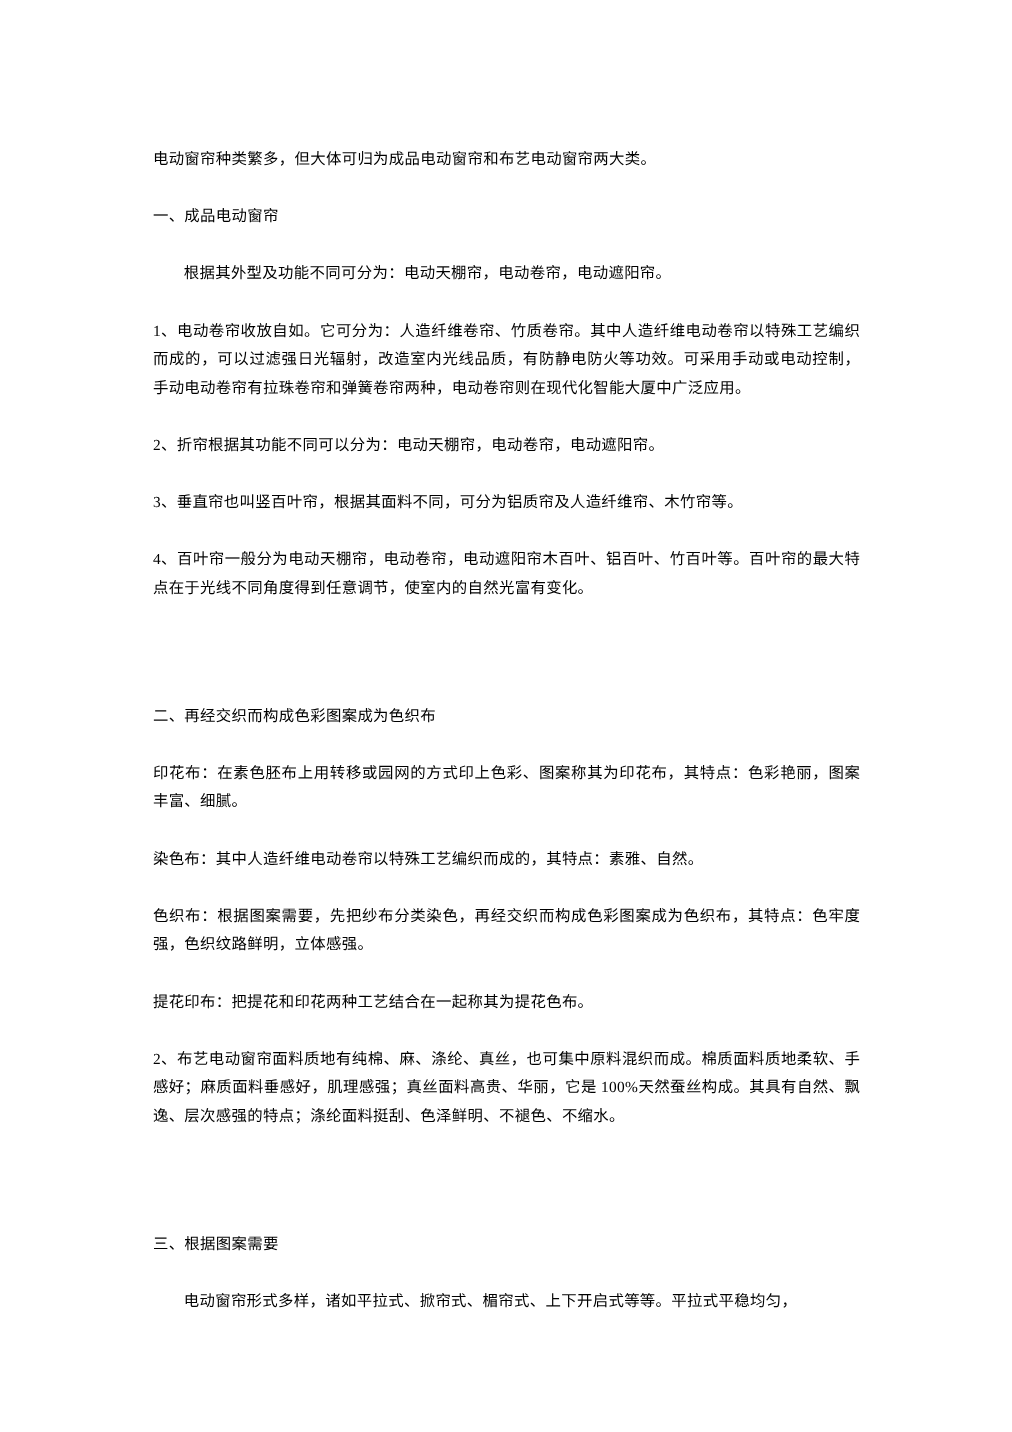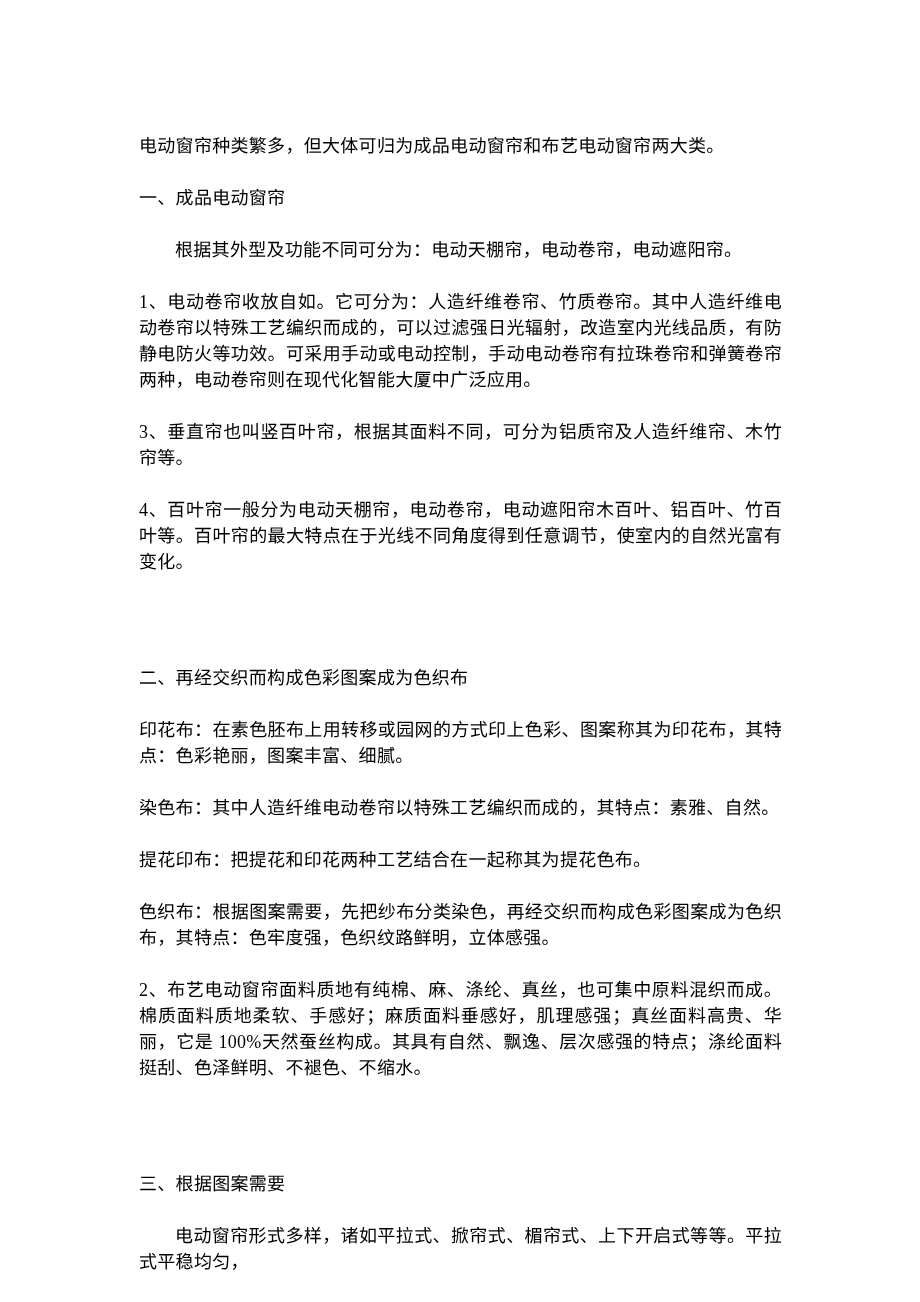--- a/index.html
+++ b/index.html
@@ -15,21 +15,21 @@
   }
   .page {
     box-sizing: border-box;
     width: 920px;
     height: 1302px;
     background: #ffffff;
     padding: 133px 138px 0 139px;
   }
   .doc-body p {
     margin: 26px 0 0 0;
-    font-size: 18px;
+    font-size: 14px;
     line-height: 26px;
     color: #000000;
     text-align: justify;
     letter-spacing: 0.3px;
     word-break: break-all;
   }
   .doc-body p:first-child {
     margin-top: 0;
   }
   .doc-body p.indent {
@@ -41,24 +41,25 @@
 </style>
 </head>
 <body>
 
 <main class="page">
   <div class="doc-body" id="doc-body">
       <p>电动窗帘种类繁多，但大体可归为成品电动窗帘和布艺电动窗帘两大类。</p>
       <p>一、成品电动窗帘</p>
       <p class="indent">根据其外型及功能不同可分为：电动天棚帘，电动卷帘，电动遮阳帘。</p>
       <p>1、电动卷帘收放自如。它可分为：人造纤维卷帘、竹质卷帘。其中人造纤维电动卷帘以特殊工艺编织而成的，可以过滤强日光辐射，改造室内光线品质，有防静电防火等功效。可采用手动或电动控制，手动电动卷帘有拉珠卷帘和弹簧卷帘两种，电动卷帘则在现代化智能大厦中广泛应用。</p>
+      <p>2、折帘根据其功能不同可以分为：电动天棚帘，电动卷帘，电动遮阳帘。</p>
       <p>3、垂直帘也叫竖百叶帘，根据其面料不同，可分为铝质帘及人造纤维帘、木竹帘等。</p>
       <p>4、百叶帘一般分为电动天棚帘，电动卷帘，电动遮阳帘木百叶、铝百叶、竹百叶等。百叶帘的最大特点在于光线不同角度得到任意调节，使室内的自然光富有变化。</p>
       <p class="gap-large">二、再经交织而构成色彩图案成为色织布</p>
       <p>印花布：在素色胚布上用转移或园网的方式印上色彩、图案称其为印花布，其特点：色彩艳丽，图案丰富、细腻。</p>
       <p>染色布：其中人造纤维电动卷帘以特殊工艺编织而成的，其特点：素雅、自然。</p>
+      <p>色织布：根据图案需要，先把纱布分类染色，再经交织而构成色彩图案成为色织布，其特点：色牢度强，色织纹路鲜明，立体感强。</p>
       <p>提花印布：把提花和印花两种工艺结合在一起称其为提花色布。</p>
-      <p>色织布：根据图案需要，先把纱布分类染色，再经交织而构成色彩图案成为色织布，其特点：色牢度强，色织纹路鲜明，立体感强。</p>
       <p>2、布艺电动窗帘面料质地有纯棉、麻、涤纶、真丝，也可集中原料混织而成。棉质面料质地柔软、手感好；麻质面料垂感好，肌理感强；真丝面料高贵、华丽，它是 100%天然蚕丝构成。其具有自然、飘逸、层次感强的特点；涤纶面料挺刮、色泽鲜明、不褪色、不缩水。</p>
       <p class="gap-large">三、根据图案需要</p>
       <p class="indent">电动窗帘形式多样，诸如平拉式、掀帘式、楣帘式、上下开启式等等。平拉式平稳均匀，</p>
     </div>
 </main>
 
 </body></html>

